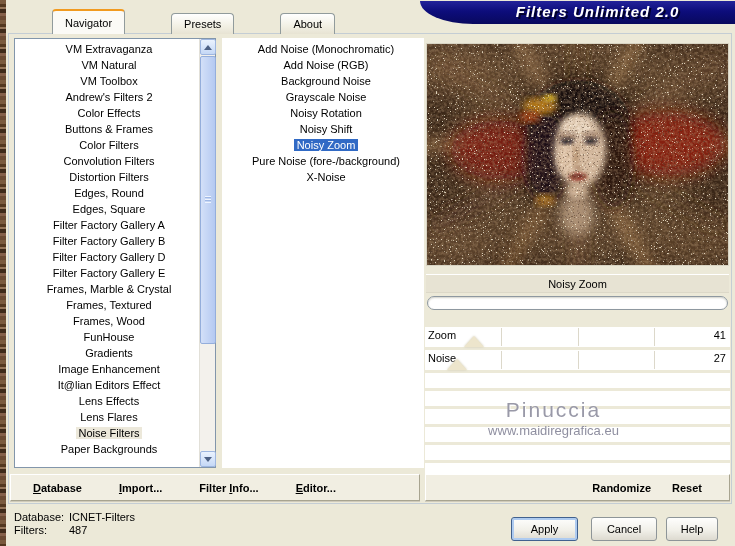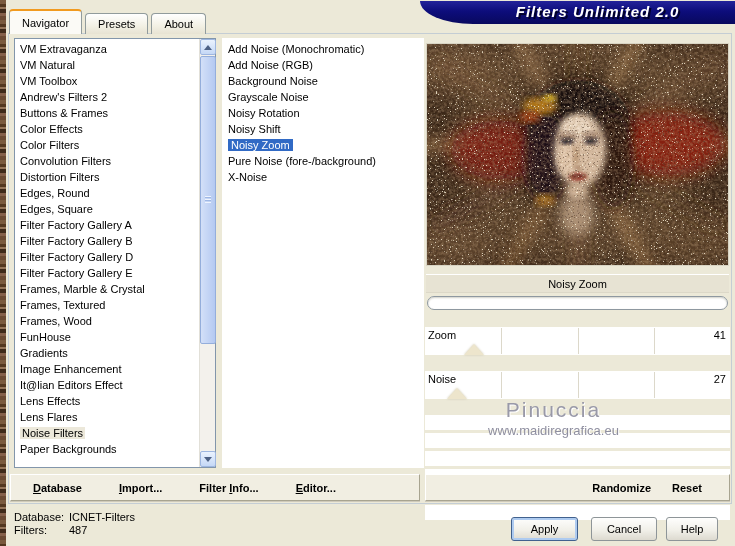--- a/index.html
+++ b/index.html
@@ -28,37 +28,37 @@
     font-size:15px; font-weight:bold; font-style:italic; color:#fff;
     letter-spacing:1px; text-shadow:2px 2px 0 #00002a;
     white-space:nowrap;
   }
   
   .tabs { position:absolute; left:9px; top:9px; height:25px; display:flex; align-items:flex-end; z-index:3; }
   .tab {
     height:21px; padding:0 12px; margin-right:3px;
     background:linear-gradient(#ffffff,#F2F0E4 60%,#E7E3D3);
     border:1px solid #919B9C; border-bottom:none;
-    border-radius:4px 4px 0 0; display:flex; align-items:center;
+    border-radius:4px 4px 0 0; display:flex; align-items:center;margin-left:43px;
   }
   .tab.active {
     height:25px; background:#FBFAF6; border-top:2px solid #F19A1F; z-index:4;
   }
   
   .tab-page {
     position:absolute; left:8px; top:33px; width:724px; height:471px;
     border:1px solid #C4CDD4; background:transparent; pointer-events:none;
   }
   
   .cat-list {
     position:absolute; left:14px; top:38px; width:202px; height:430px;
     background:#fff; border:1px solid #8296AB;
   }
   .cat-items { position:absolute; left:1px; top:2px; right:17px; bottom:1px; overflow:hidden; }
-  .cat-row, .flt-row { height:16px; line-height:16px; white-space:nowrap; overflow:hidden; padding-left:4px; }
+  .cat-row, .flt-row { height:16px; line-height:16px; white-space:nowrap; overflow:hidden; padding-left:4px;text-align:center; }
   .cat-row span.sel { background:#ECE8DA; padding:0 2px; }
   
   .sbar { position:absolute; top:0; right:0; width:16px; height:100%; background:#F3F1EC; border-left:1px solid #E2E0D8; }
   .sb-btn {
     position:absolute; left:0; width:16px; height:16px;
     background:linear-gradient(#EAF2FE,#C5D8F6); border:1px solid #9EB6E0; border-radius:2px;
     display:flex; align-items:center; justify-content:center;
   }
   .sb-btn.up { top:0; } .sb-btn.down { bottom:0; }
   .arr { width:0; height:0; border-left:4px solid transparent; border-right:4px solid transparent; }
@@ -88,22 +88,22 @@
     background:#E7E3D3; border-top:1px solid #fff; border-bottom:1px solid #DCD8C8;
     text-align:center; line-height:18px;
   }
   .progress {
     position:absolute; left:427px; top:296px; width:301px; height:14px;
     background:#fff; border:1px solid #8E98A0; border-radius:7px;
     box-shadow:inset 0 1px 2px #d0d0c8;
   }
   .slider-area { position:absolute; left:425px; top:327px; width:305px; }
   .srow {
-    position:relative; height:28px; line-height:16px; background:#fff;
-    margin-bottom:16px;
+    position:relative; height:20px; line-height:16px; background:#fff;
+    margin-bottom:3px;
   }
   .srow .tick { position:absolute; top:1px; bottom:1px; width:1px; background:#DCD8CA; }
   .srow .slabel { position:absolute; left:3px; top:0; }
   .srow .svalue { position:absolute; right:4px; top:0; }
   .srow .thumb {
     position:absolute; bottom:0; width:0; height:0;
     border-left:10px solid transparent; border-right:10px solid transparent;
     border-bottom:11px solid #EDE5CC;
     filter:drop-shadow(0 0 1px #cfc8b0);
   }
@@ -160,22 +160,22 @@
   </div>
 
   <div class="tab-page"></div>
 
   <div class="cat-list">
     <div class="cat-items" id="catItems">
         <div class="cat-row"><span>VM Extravaganza</span></div>
         <div class="cat-row"><span>VM Natural</span></div>
         <div class="cat-row"><span>VM Toolbox</span></div>
         <div class="cat-row"><span>Andrew's Filters 2</span></div>
+        <div class="cat-row"><span>Color Effects</span></div>
         <div class="cat-row"><span>Buttons &amp; Frames</span></div>
-        <div class="cat-row"><span>Color Effects</span></div>
         <div class="cat-row"><span>Color Filters</span></div>
         <div class="cat-row"><span>Convolution Filters</span></div>
         <div class="cat-row"><span>Distortion Filters</span></div>
         <div class="cat-row"><span>Edges, Round</span></div>
         <div class="cat-row"><span>Edges, Square</span></div>
         <div class="cat-row"><span>Filter Factory Gallery A</span></div>
         <div class="cat-row"><span>Filter Factory Gallery B</span></div>
         <div class="cat-row"><span>Filter Factory Gallery D</span></div>
         <div class="cat-row"><span>Filter Factory Gallery E</span></div>
         <div class="cat-row"><span>Frames, Marble &amp; Crystal</span></div>

